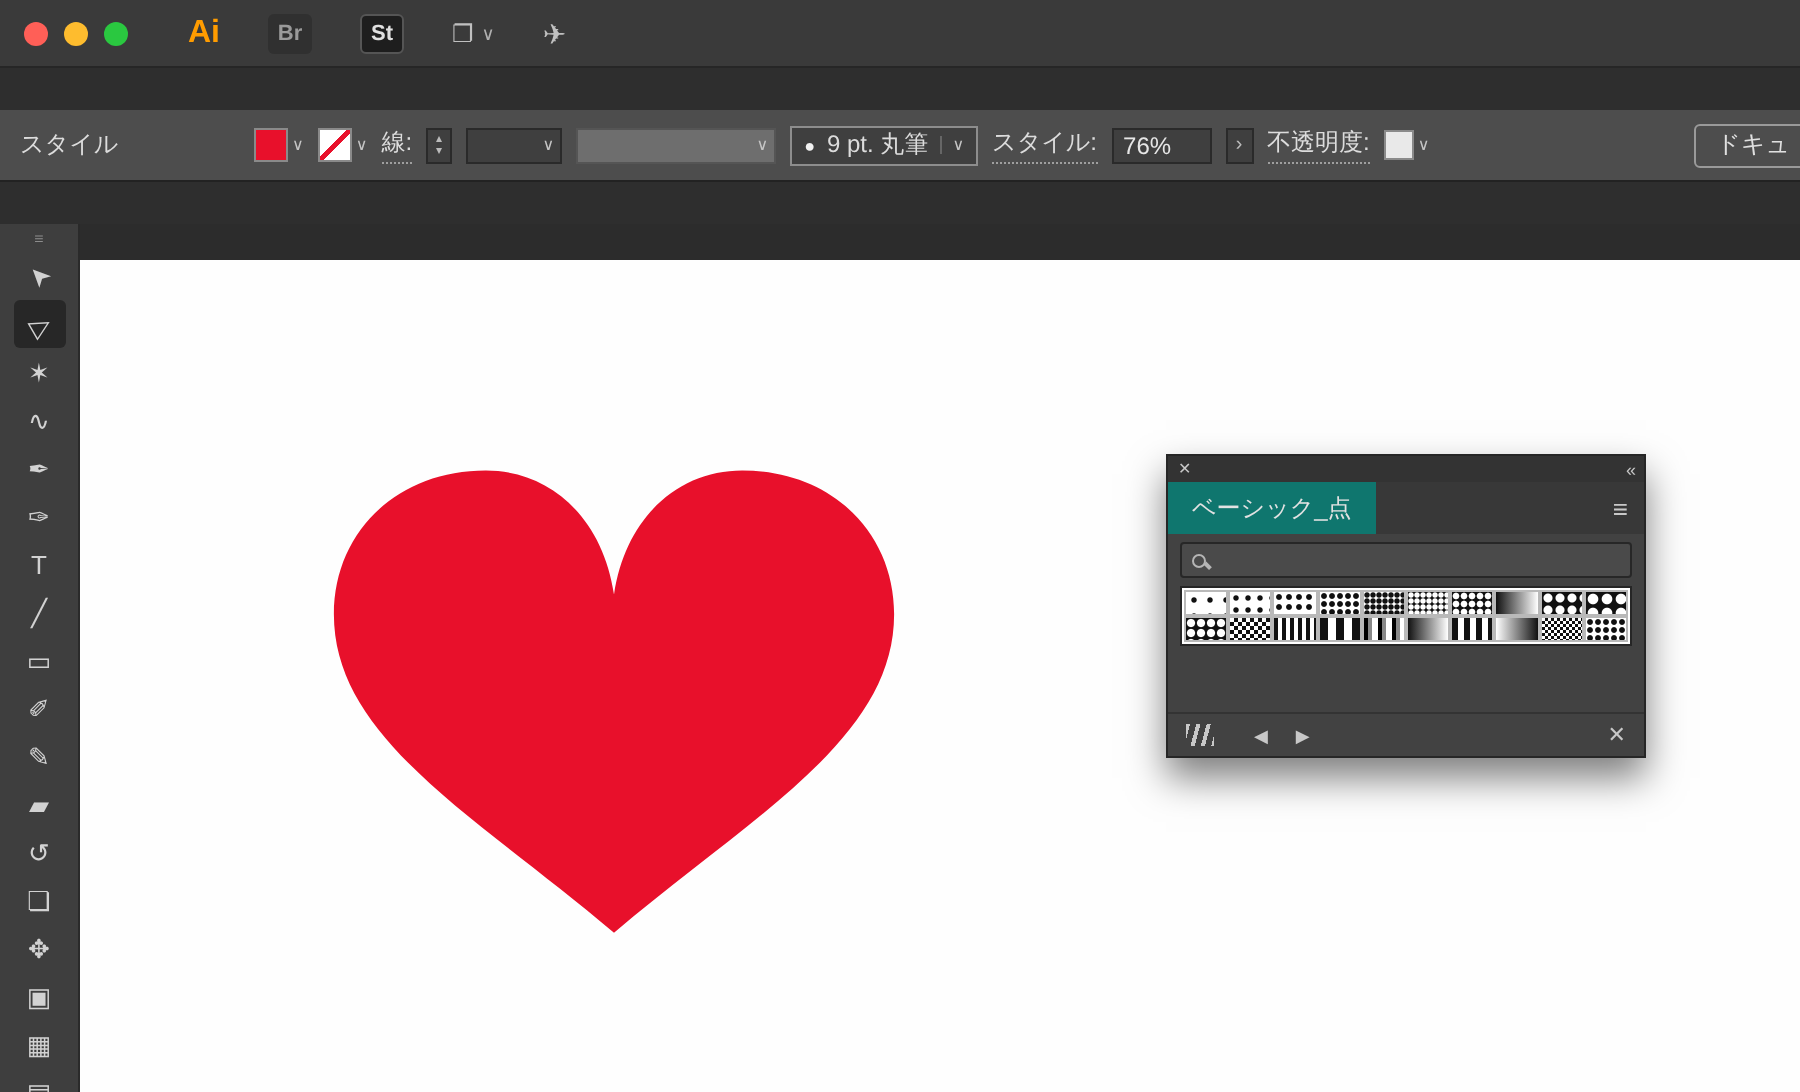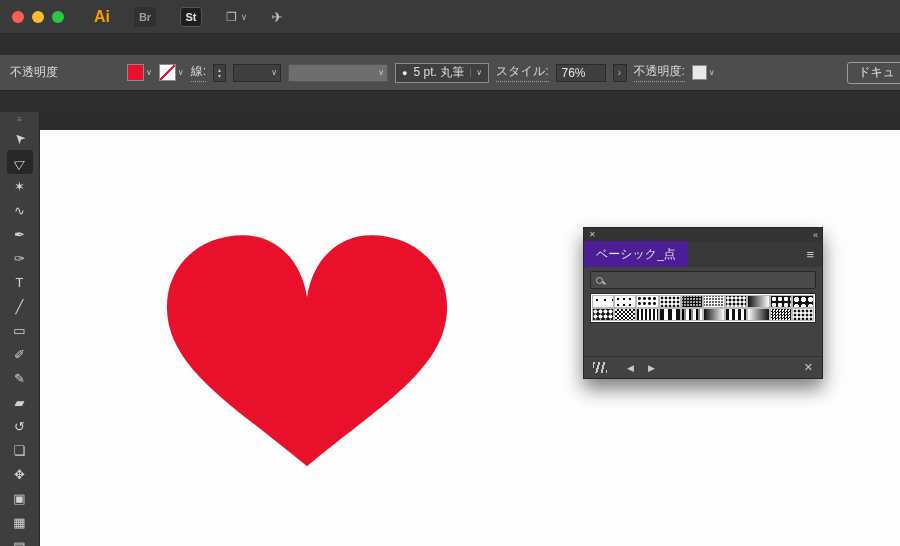--- a/index.html
+++ b/index.html
@@ -73,21 +73,21 @@
   .panel { position:absolute; left:543px; top:115px; width:240px; height:152px;
            background:#424242; border:1px solid #262626;
            box-shadow:0 10px 18px rgba(0,0,0,.5); display:flex; flex-direction:column; }
   .panel-header { height:13px; flex:0 0 13px; background:#333;
                   display:flex; align-items:center; justify-content:space-between;
                   padding:0 5px; color:#c8c8c8; font-size:9px; }
   .panel-header .hx { cursor:pointer; font-size:8px; }
   .panel-header .hc { cursor:pointer; letter-spacing:-1px; }
   .panel-tabs { height:26px; flex:0 0 26px; background:#383838; display:flex;
                 align-items:stretch; }
-  .panel-tab { background:#4c1d95; color:#e2e2e2; font-size:12px; padding:0 12px;
+  .panel-tab { background:#0f766e; color:#e2e2e2; font-size:12px; padding:0 12px;
                display:flex; align-items:center; cursor:pointer; }
   .panel-menu { margin-left:auto; color:#c8c8c8; font-size:13px; padding:0 8px;
                 display:flex; align-items:center; cursor:pointer; }
   .panel-search { padding:4px 6px 3px; }
   .search-box { height:18px; background:#4a4a4a; border:1px solid #272727; border-radius:2px;
                 display:flex; align-items:center; padding:0 5px; gap:5px; cursor:text; }
   .mag { width:7px; height:7px; border:1.5px solid #b5b5b5; border-radius:50%;
          position:relative; flex:0 0 auto; }
   .mag::after { content:""; position:absolute; width:4px; height:1.5px; background:#b5b5b5;
                 right:-4px; bottom:-1px; transform:rotate(45deg); }
@@ -119,21 +119,21 @@
     <span class="tb-box br">Br</span>
     <span class="tb-box st">St</span>
     <span class="ws">
       <span>❐</span>
       <span class="chev">∨</span>
     </span>
     <span class="plane">✈</span>
   </div>
 
   <div class="controlbar">
-    <span class="sel-status">不透明度</span>
+    <span class="sel-status">スタイル</span>
 
     <span class="swatch-wrap">
       <span class="cb-swatch" style="background: rgb(232, 16, 43);"></span>
       <span class="mini-chev">∨</span>
     </span>
     <span class="swatch-wrap">
       <span class="cb-swatch stroke-none"></span>
       <span class="mini-chev">∨</span>
     </span>
 
@@ -144,21 +144,21 @@
     </span>
     <span class="combo small">
       <span class="mini-chev">∨</span>
     </span>
     <span class="combo disabled">
       <span class="mini-chev">∨</span>
     </span>
 
     <span class="brush-preview">
       <span class="dot">●</span>
-      <span>5 pt. 丸筆</span>
+      <span>9 pt. 丸筆</span>
       <span class="bp-chev">∨</span>
     </span>
 
     <span class="dotted-label">スタイル:</span>
     <span class="opacity-input">76%</span>
     <span class="submenu-btn">›</span>
 
     <span class="dotted-label">不透明度:</span>
     <span class="swatch-wrap">
       <span class="style-swatch"></span>

